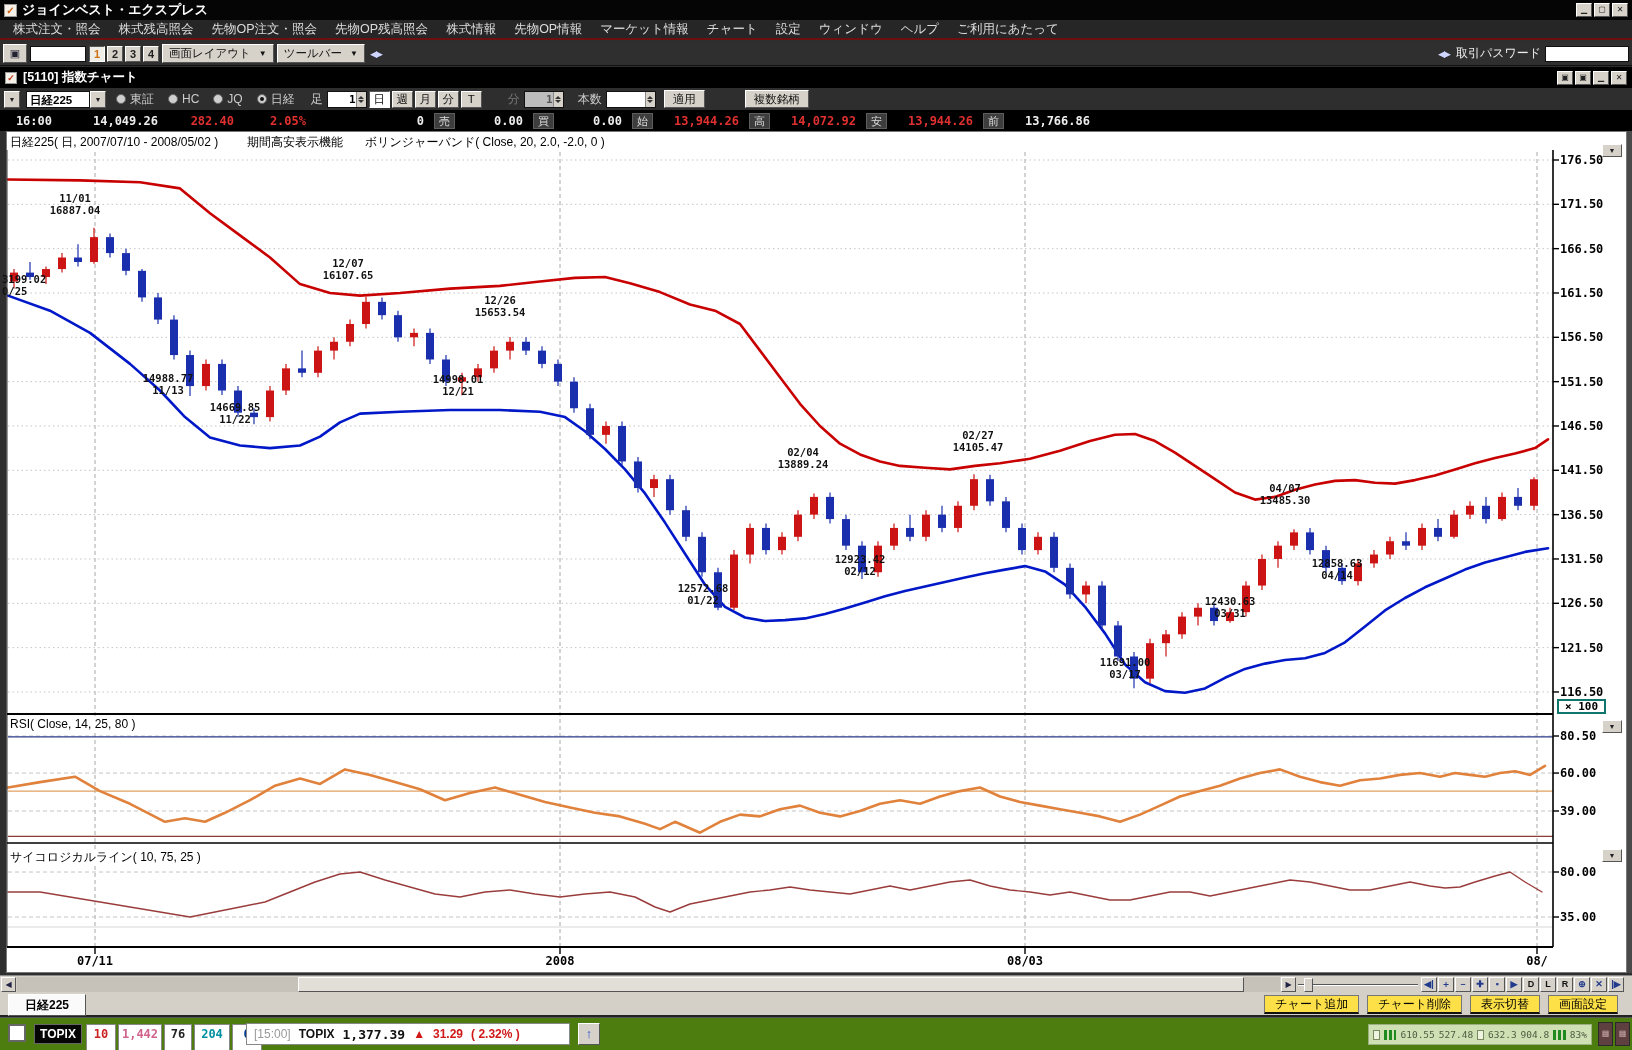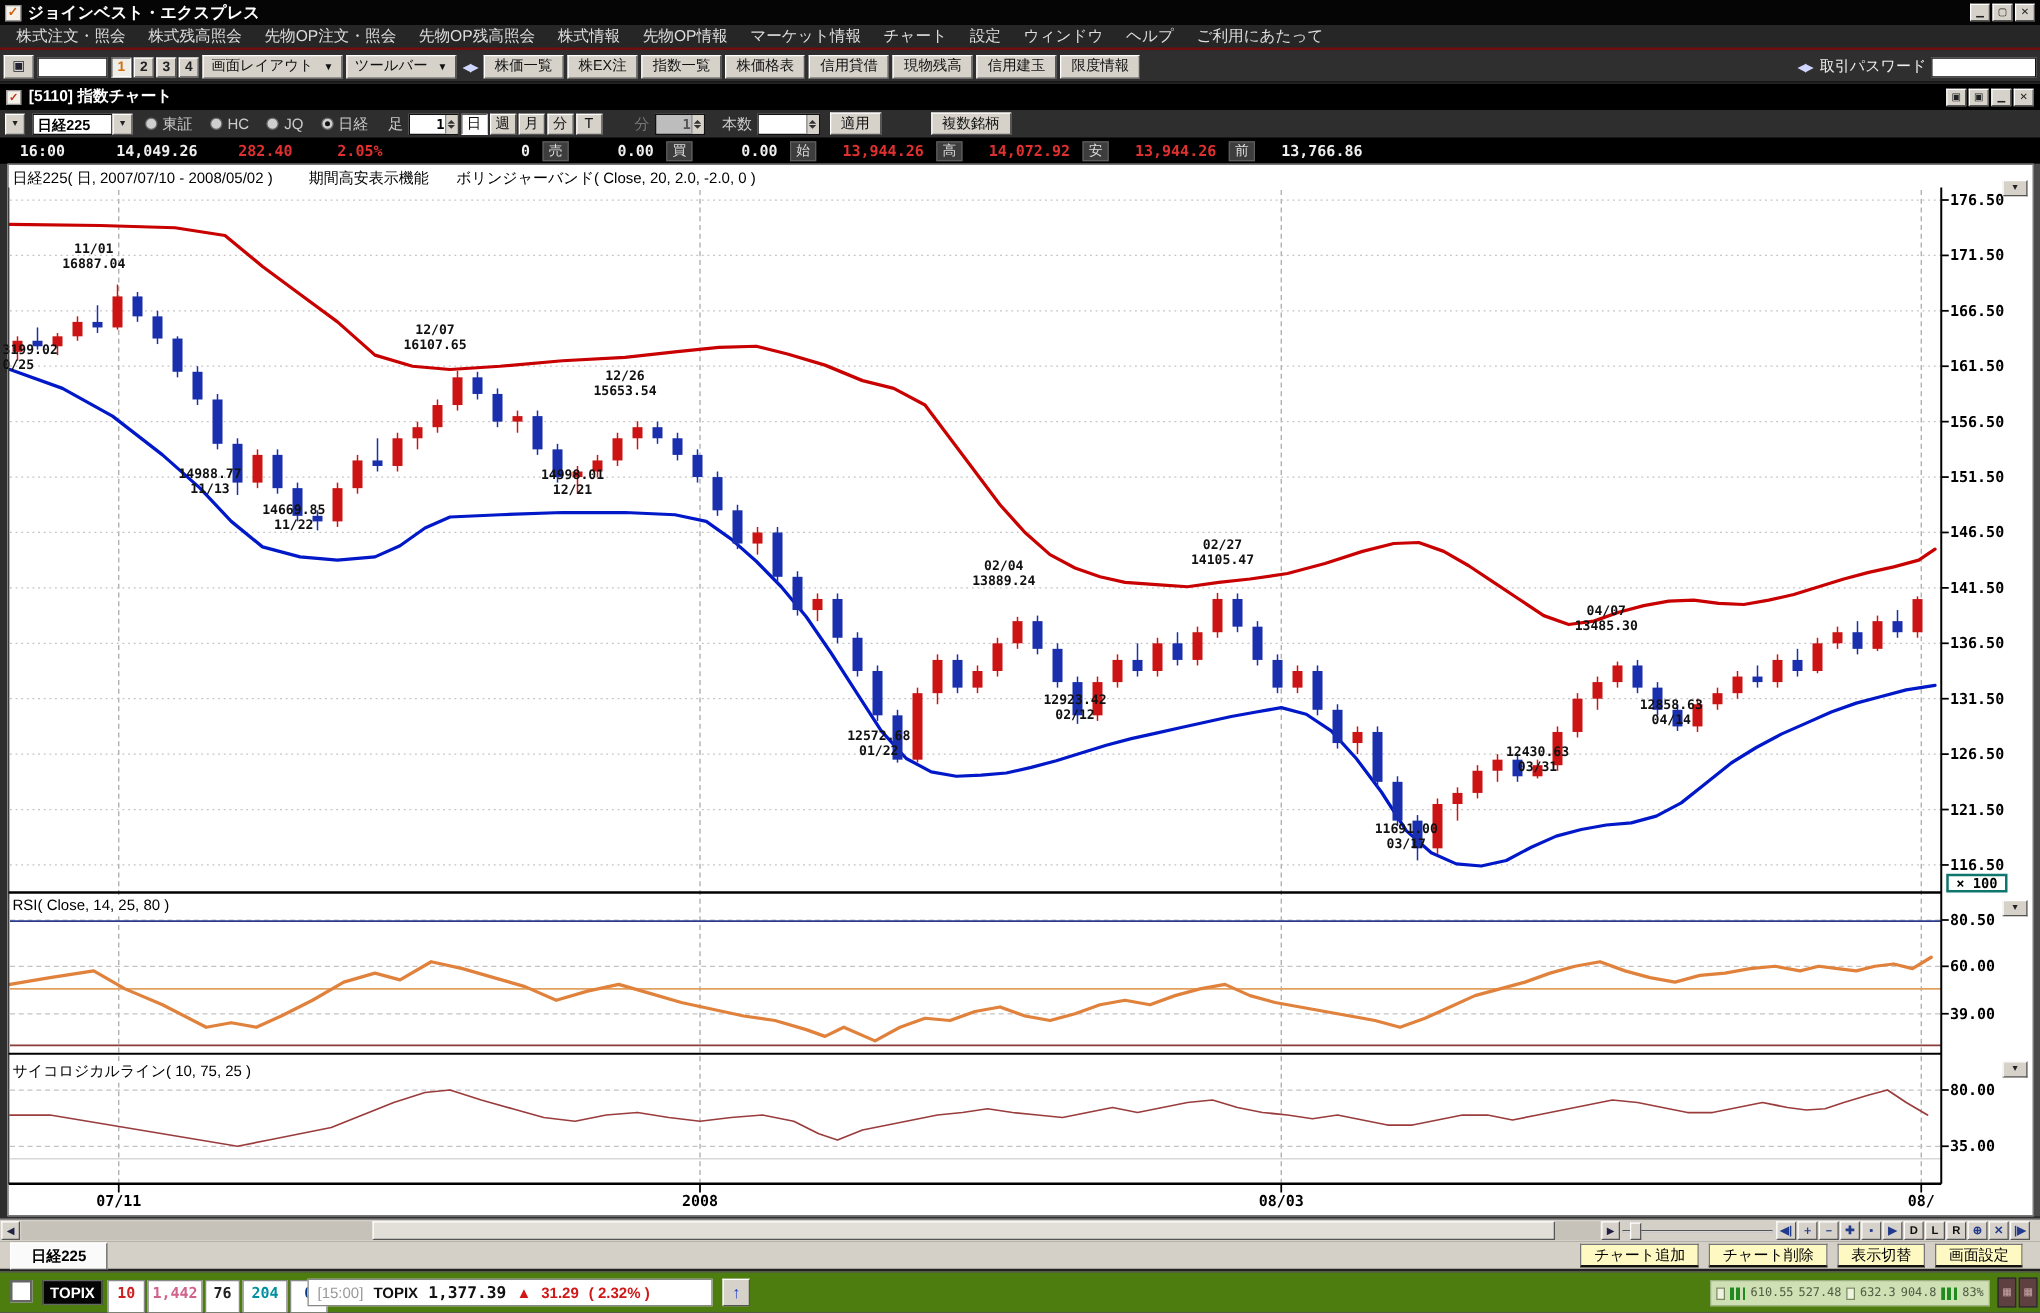--- a/index.html
+++ b/index.html
@@ -74,21 +74,21 @@
   .sb-track { position:absolute; left:17px; top:1px; width:1263px; height:15px; background:#c6c2ba; }
   .sb-thumb { position:absolute; left:281px; top:0; width:946px; height:15px; background:#e2dfd8; border:1px solid; border-color:#fff #555 #555 #fff; }
   .slider { position:absolute; left:1298px; top:8px; width:120px; height:2px; background:#555; border-bottom:1px solid #fff; }
   .slider-handle { position:absolute; left:6px; top:-6px; width:9px; height:14px; background:#d6d2ca; border:1px solid; border-color:#fff #555 #555 #fff; }
   .navbtns { position:absolute; left:1421px; top:1px; display:flex; gap:1px; }
   .navbtn { width:16px; height:15px; background:#d6d2ca; border:1px solid; border-color:#fff #555 #555 #fff; font-size:9px; font-weight:bold; line-height:13px; text-align:center; color:#223a8c; }
 
   .tabrow { position:absolute; left:0; top:993px; width:1632px; height:24px; background:#d4d0c8; border-bottom:2px solid #222; }
   .chart-tab { position:absolute; left:8px; top:1px; width:78px; height:22px; background:#fafafa; border:1px solid; border-color:#fff #555 #555 #fff; font-size:12px; font-weight:bold; text-align:center; line-height:20px; color:#000; }
   .bottombtns { position:absolute; right:14px; top:2px; display:flex; gap:8px; }
-  .bbtn { height:19px; background:#fef9c3; border:1px solid #777; border-bottom:2px solid #111; font-size:12px; padding:0 10px; line-height:16px; color:#000; white-space:nowrap; }
+  .bbtn { height:19px; background:#fde047; border:1px solid #777; border-bottom:2px solid #111; font-size:12px; padding:0 10px; line-height:16px; color:#000; white-space:nowrap; }
 
   .statusbar { position:absolute; left:0; top:1017px; width:1632px; height:33px; background:#4d7c0f; border-top:1px solid #555; }
   .st-check { position:absolute; left:8px; top:6px; width:18px; height:18px; background:#fff; border:2px solid #666; }
   .st-index { position:absolute; left:34px; top:6px; width:48px; height:20px; background:#050505; border:1px solid #666; color:#fff; font-size:12px; font-weight:bold; text-align:center; line-height:18px; }
   .statcells { position:absolute; left:86px; top:6px; display:flex; gap:2px; }
   .scell { height:32px; background:#fff; border:1px solid #888; font-size:12px; font-weight:bold; text-align:center; line-height:18px; font-family:"DejaVu Sans Mono",monospace; }
   .quote { position:absolute; left:246px; top:5px; width:324px; height:22px; background:#fff; border:1px solid #888; display:flex; align-items:center; gap:8px; padding:0 7px; font-size:12px; }
   .q-time { color:#999; }
   .q-name { color:#111; font-weight:bold; }
   .q-val { color:#111; font-weight:bold; font-size:13px; font-family:"DejaVu Sans Mono",monospace; }
@@ -142,30 +142,20 @@
       </span>
     <div class="tb-drop">
       <span>画面レイアウト</span>
         <span class="dar">▼</span>
     </div>
     <div class="tb-drop">
       <span>ツールバー</span>
         <span class="dar">▼</span>
     </div>
     <span class="tb-split">◀▶</span>
-    <span id="tb-buttons" style="display:flex;gap:3px;">
-        <div class="tb-btn">株価一覧</div>
-        <div class="tb-btn">株EX注</div>
-        <div class="tb-btn">指数一覧</div>
-        <div class="tb-btn">株価格表</div>
-        <div class="tb-btn">信用貸借</div>
-        <div class="tb-btn">現物残高</div>
-        <div class="tb-btn">信用建玉</div>
-        <div class="tb-btn">限度情報</div>
-      </span>
     <div class="tb-right">
       <span class="tb-split">◀▶</span>
       <span class="pw-label">取引パスワード</span>
       <input class="pw-input" type="password" style="">
     </div>
   </div>
 
   <div class="cwtitle">
     <div class="ticon">✓</div>
     <div class="ttext">[5110] 指数チャート</div>

